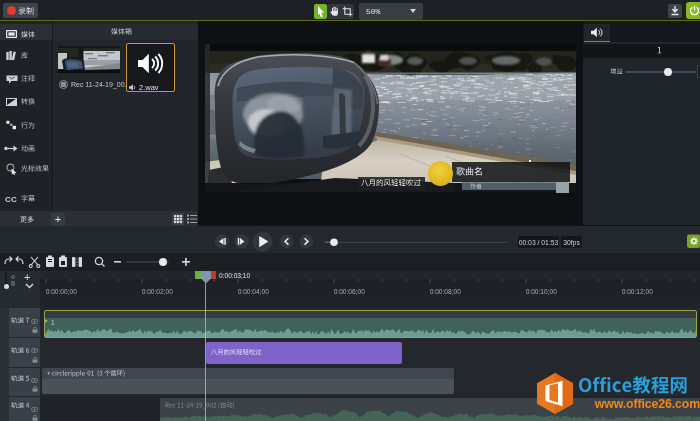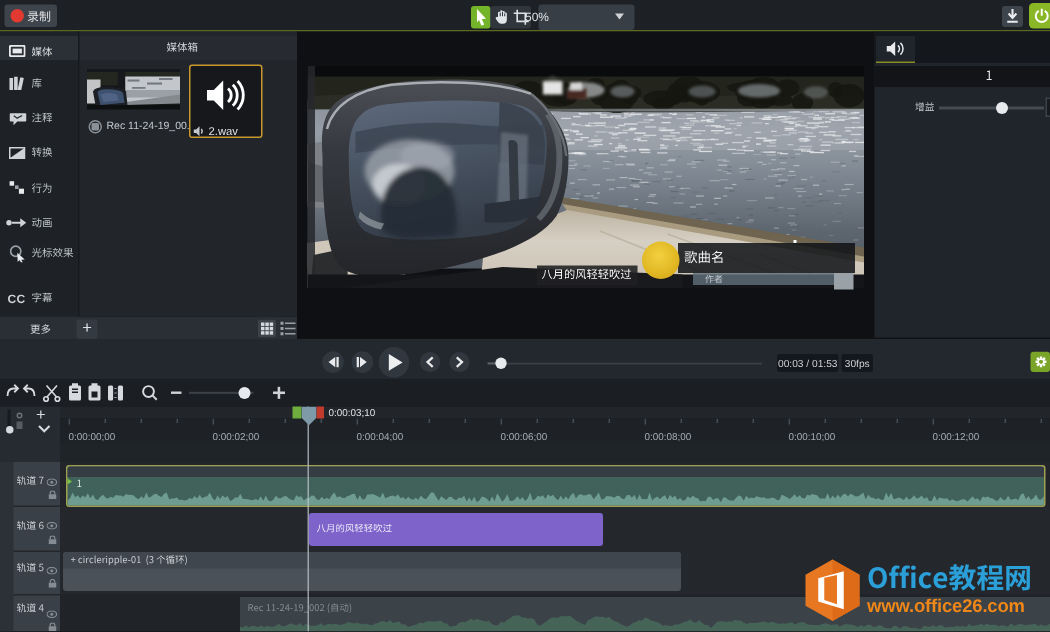--- a/index.html
+++ b/index.html
@@ -104,21 +104,21 @@
 <div class="abs" style="left:327px;top:4px;width:27px;height:15px;background:#31363c;border-radius:2px;"></div>
 <svg class="abs" style="left:329px;top:6px;" width="11" height="11" viewBox="0 0 11 11">
     <path d="M3 5.5 V2.5 a0.75 0.75 0 0 1 1.5 0 V1.6 a0.75 0.75 0 0 1 1.5 0 V2 a0.75 0.75 0 0 1 1.5 0 V3 a0.7 0.7 0 0 1 1.4 0 V7.2 q0 2.6-2.6 2.6 h-1.2 q-1.4 0-2.2-1.3 L1.6 6.6 q-0.5-0.9 0.3-1.3 q0.6-0.3 1.1 0.2z" fill="#e2e5e8"></path>
     <path d="M4.5 2.5 V4.8 M6 2 V4.8 M7.5 3 V4.8" stroke="#31363c" stroke-width="0.7"></path>
   </svg>
 <svg class="abs" style="left:342px;top:6px;" width="11" height="11" viewBox="0 0 11 11">
     <path d="M2.8 0.5 V8.2 H10.5 M0.5 2.8 H8.2 V10.5" fill="none" stroke="#dfe2e5" stroke-width="1.1"></path>
   </svg>
 
 <div class="abs" style="left:359px;top:3px;width:64px;height:17px;background:#383e45;border-radius:2px;"></div>
-<div class="abs" style="left:350px;top:7px;font-size:8px;color:#dfe2e5;">50%</div>
+<div class="abs" style="left:366px;top:7px;font-size:8px;color:#dfe2e5;font-family:Liberation Mono, monospace;">50%</div>
 <div class="abs" style="left:410px;top:9px;width:0;height:0;border-left:3.5px solid transparent;border-right:3.5px solid transparent;border-top:4px solid #cfd3d7;"></div>
 
 <div class="abs" style="left:668px;top:4px;width:14px;height:14px;background:#3e444b;border-radius:2px;"></div>
 <svg class="abs" style="left:671px;top:6px;" width="8" height="10" viewBox="0 0 8 10">
     <path d="M4 0 V5 M1.4 3 L4 6 L6.6 3 M0.5 8.5 h7" fill="none" stroke="#e8eaec" stroke-width="1.4"></path>
   </svg>
 <div class="abs" style="left:686px;top:2px;width:14px;height:17px;background:#8ab725;border-radius:3px 0 0 3px;"></div>
 <svg class="abs" style="left:689px;top:5px;" width="11" height="11" viewBox="0 0 11 11">
     <path d="M5.5 0.8 V5.5 M3.5 2.2 A4 4 0 1 0 7.5 2.2" fill="none" stroke="#fff" stroke-width="1.3"></path>
   </svg>
@@ -1398,14 +1398,14 @@
         <use href="#gB66" x="770"></use>
         <use href="#gB66" x="1142"></use>
         <use href="#gB69" x="1514"></use>
         <use href="#gB63" x="1818"></use>
         <use href="#gB65" x="2345"></use>
         <use href="#gB6559" x="2926"></use>
         <use href="#gB7a0b" x="3926"></use>
         <use href="#gB7f51" x="4926"></use>
       </g>
     </svg>
-<div class="abs" style="left:578px;top:396.5px;width:122px;font-size:12.3px;font-weight:bold;color:#ef8618;letter-spacing:-0.1px;white-space:nowrap;">www.office26.com</div>
+<div class="abs" style="left:578px;top:396.5px;width:122px;font-size:12.3px;font-weight:bold;color:#ef8618;letter-spacing:-0.1px;white-space:nowrap;text-align:right;">www.office26.com</div>
 </div>
 
 </body></html>

